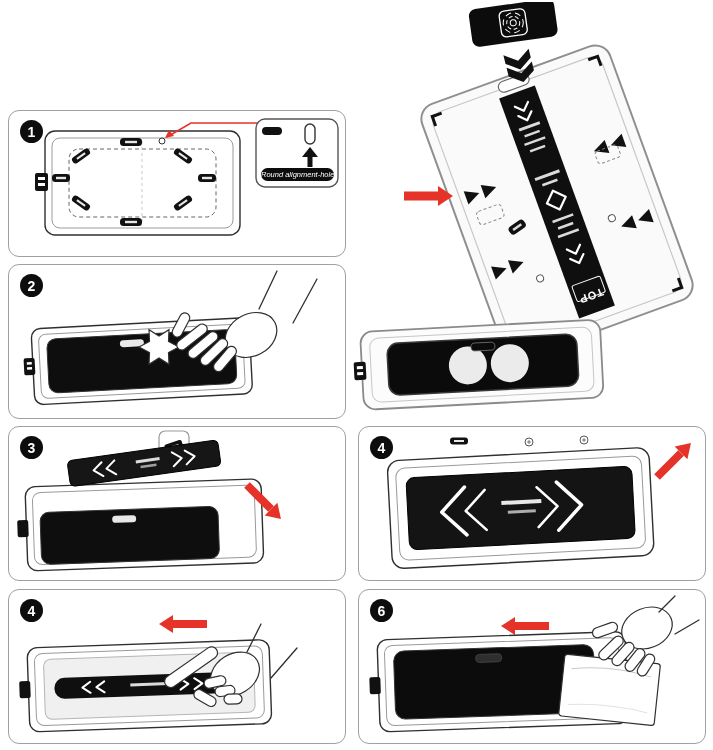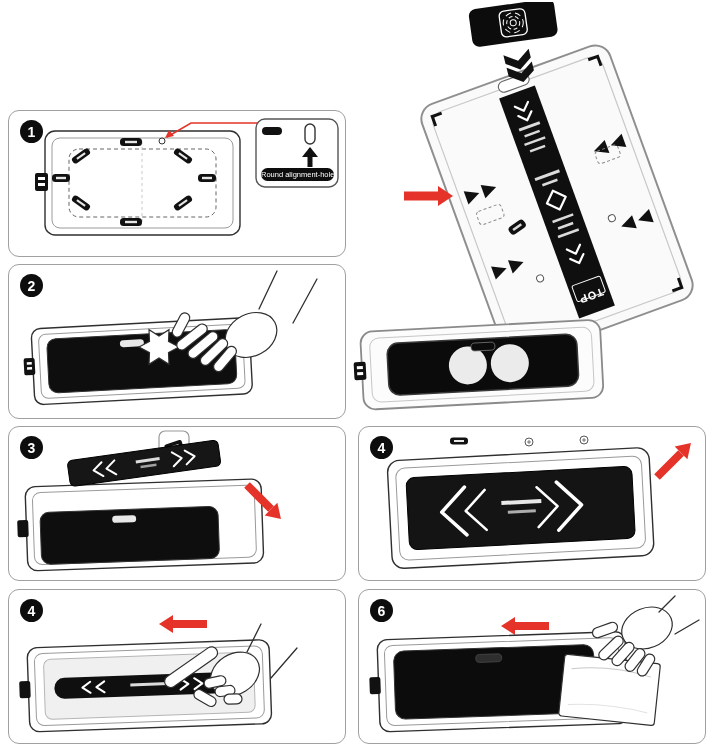--- a/index.html
+++ b/index.html
@@ -14,21 +14,21 @@
   .panel > svg { position:absolute; left:0; top:0; }
   .badge {
     position:absolute; top:9px; left:11px; width:23px; height:23px; border-radius:50%;
     background:#0d0d0d; color:#fff; font-size:14px; font-weight:700;
     display:flex; align-items:center; justify-content:center; z-index:2;
   }
   .main { position:absolute; left:352px; top:2px; }
   .callout-label {
     position:absolute; background:#0d0d0d; color:#fff; border-radius:7px;
     text-align:center; font-size:7.5px; line-height:13px; height:13px; z-index:3;
-    white-space:nowrap; overflow:hidden;
+    white-space:nowrap; overflow:hidden;font-style:italic;
   }
   svg .ln { fill:none; stroke:#2f2f2f; stroke-width:1.3; stroke-linecap:round; stroke-linejoin:round; }
   svg .ln-thin { fill:none; stroke:#9a9a9a; stroke-width:1; }
   svg .outline { fill:#ffffff; stroke:#2f2f2f; stroke-width:1.4; stroke-linejoin:round; }
   svg .outline-light { fill:#ffffff; stroke:#999999; stroke-width:1.2; }
   svg .blk { fill:#111111; }
   svg .wht { fill:#ffffff; }
   svg .red { fill:#e63329; }
   svg .wstroke { fill:none; stroke:#ffffff; stroke-linecap:round; stroke-linejoin:round; }
   svg .hand { fill:#ffffff; stroke:#2f2f2f; stroke-width:1.2; }

